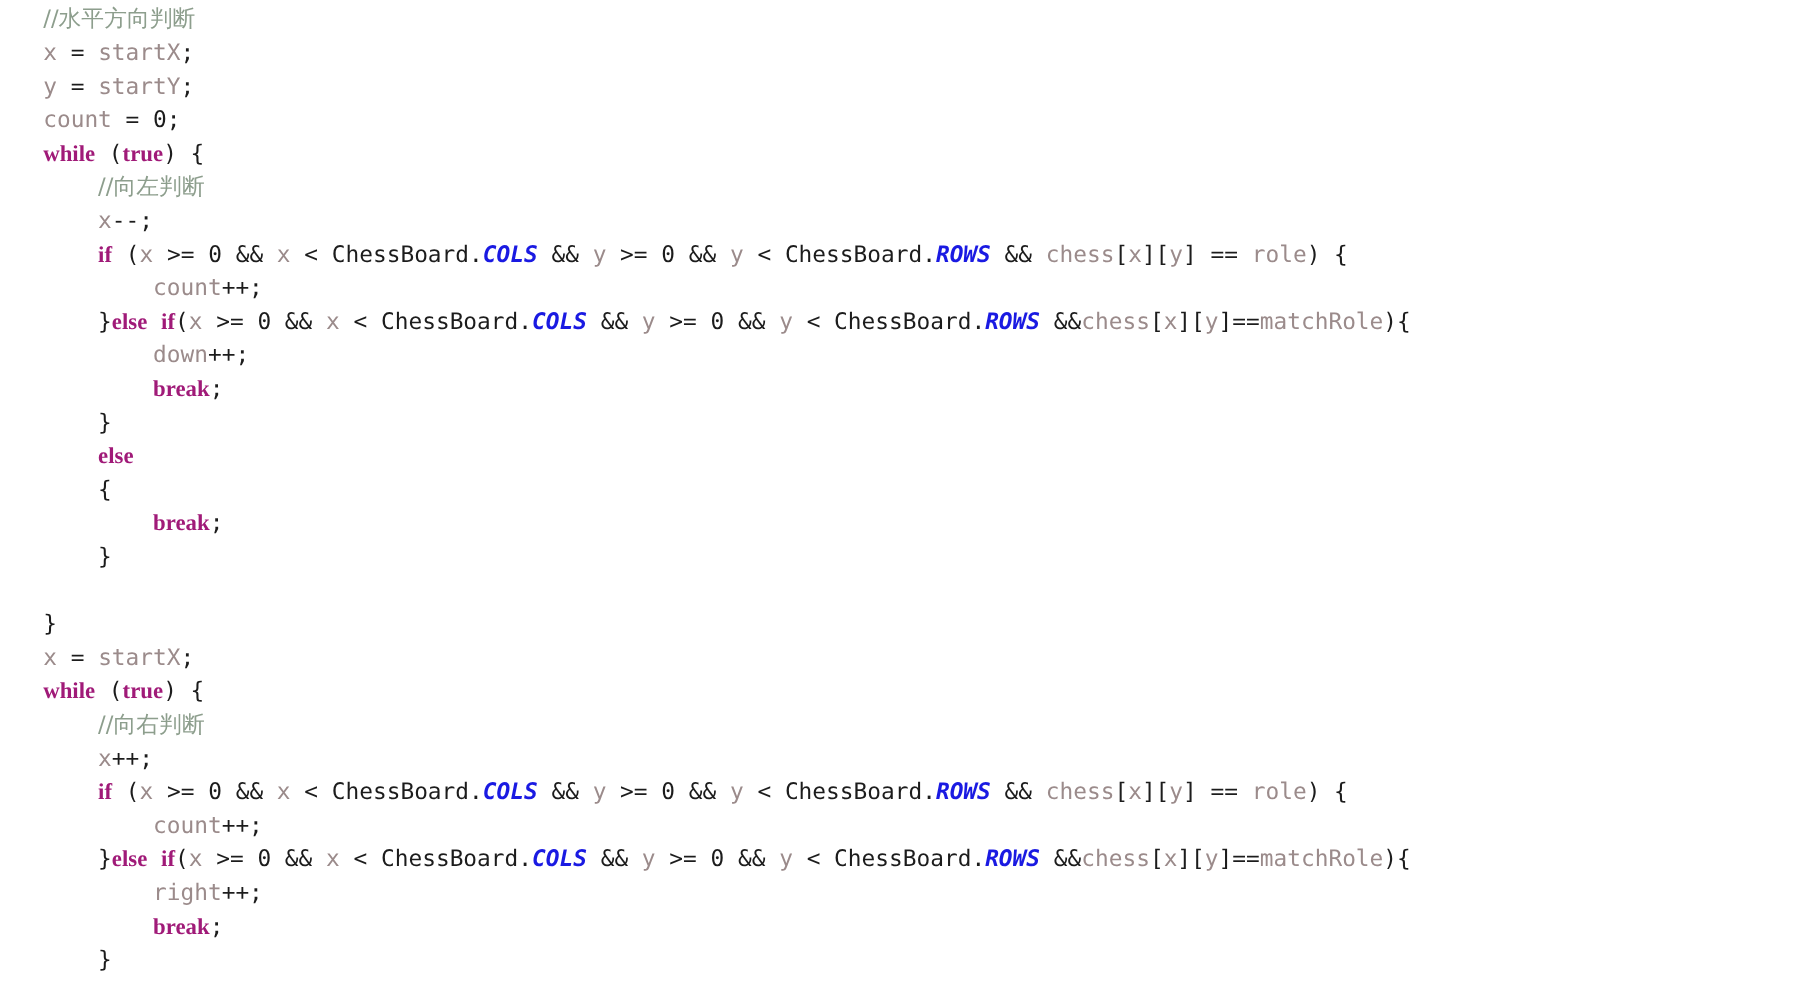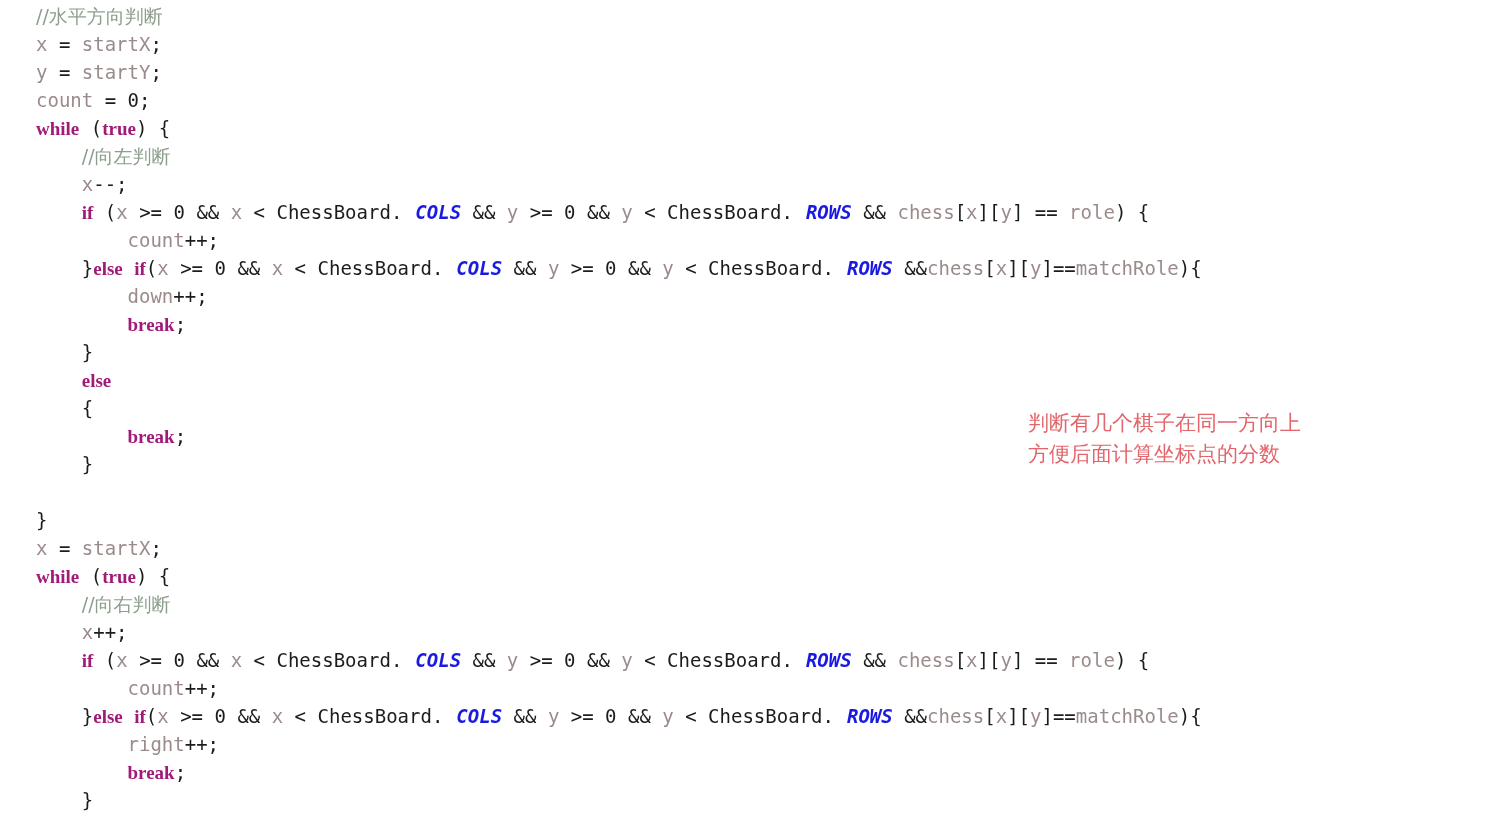--- a/index.html
+++ b/index.html
@@ -52,21 +52,20 @@
   .tok-ident {
     color: #9b8b8b;
   }
   .tok-plain {
     color: #1c1c1c;
   }
   .tok-static {
     color: #1a1ae2;
     font-weight: bold;
     font-style: italic;
-    margin-left: 13px;
   }
 
   
   #annotation {
     position: absolute;
     left: 1028px;
     top: 408px;
     color: #e2666b;
     font-family: "DejaVu Sans", "Liberation Sans", sans-serif;
     font-size: 21px;
@@ -75,15 +74,14 @@
   }
   .annot-line { height: 31px; }
 </style>
 </head>
 <body>
 
 <div id="code-surface">
 
   <div id="code-block"><div class="code-line"><span class="tok-comment">//水平方向判断</span></div><div class="code-line"><span class="tok-ident">x</span><span class="tok-plain"> = </span><span class="tok-ident">startX</span><span class="tok-plain">;</span></div><div class="code-line"><span class="tok-ident">y</span><span class="tok-plain"> = </span><span class="tok-ident">startY</span><span class="tok-plain">;</span></div><div class="code-line"><span class="tok-ident">count</span><span class="tok-plain"> = </span><span class="tok-plain">0</span><span class="tok-plain">;</span></div><div class="code-line"><span class="tok-keyword">while</span><span class="tok-plain"> (</span><span class="tok-keyword">true</span><span class="tok-plain">) {</span></div><div class="code-line"><span class="tok-plain">    </span><span class="tok-comment">//向左判断</span></div><div class="code-line"><span class="tok-plain">    </span><span class="tok-ident">x</span><span class="tok-plain">--;</span></div><div class="code-line"><span class="tok-plain">    </span><span class="tok-keyword">if</span><span class="tok-plain"> (</span><span class="tok-ident">x</span><span class="tok-plain"> &gt;= </span><span class="tok-plain">0</span><span class="tok-plain"> &amp;&amp; </span><span class="tok-ident">x</span><span class="tok-plain"> &lt; </span><span class="tok-plain">ChessBoard</span><span class="tok-plain">.</span><span class="tok-static">COLS</span><span class="tok-plain"> &amp;&amp; </span><span class="tok-ident">y</span><span class="tok-plain"> &gt;= </span><span class="tok-plain">0</span><span class="tok-plain"> &amp;&amp; </span><span class="tok-ident">y</span><span class="tok-plain"> &lt; </span><span class="tok-plain">ChessBoard</span><span class="tok-plain">.</span><span class="tok-static">ROWS</span><span class="tok-plain"> &amp;&amp; </span><span class="tok-ident">chess</span><span class="tok-plain">[</span><span class="tok-ident">x</span><span class="tok-plain">][</span><span class="tok-ident">y</span><span class="tok-plain">] == </span><span class="tok-ident">role</span><span class="tok-plain">) {</span></div><div class="code-line"><span class="tok-plain">        </span><span class="tok-ident">count</span><span class="tok-plain">++;</span></div><div class="code-line"><span class="tok-plain">    </span><span class="tok-plain">}</span><span class="tok-keyword">else</span><span class="tok-plain"> </span><span class="tok-keyword">if</span><span class="tok-plain">(</span><span class="tok-ident">x</span><span class="tok-plain"> &gt;= </span><span class="tok-plain">0</span><span class="tok-plain"> &amp;&amp; </span><span class="tok-ident">x</span><span class="tok-plain"> &lt; </span><span class="tok-plain">ChessBoard</span><span class="tok-plain">.</span><span class="tok-static">COLS</span><span class="tok-plain"> &amp;&amp; </span><span class="tok-ident">y</span><span class="tok-plain"> &gt;= </span><span class="tok-plain">0</span><span class="tok-plain"> &amp;&amp; </span><span class="tok-ident">y</span><span class="tok-plain"> &lt; </span><span class="tok-plain">ChessBoard</span><span class="tok-plain">.</span><span class="tok-static">ROWS</span><span class="tok-plain"> &amp;&amp;</span><span class="tok-ident">chess</span><span class="tok-plain">[</span><span class="tok-ident">x</span><span class="tok-plain">][</span><span class="tok-ident">y</span><span class="tok-plain">]==</span><span class="tok-ident">matchRole</span><span class="tok-plain">){</span></div><div class="code-line"><span class="tok-plain">        </span><span class="tok-ident">down</span><span class="tok-plain">++;</span></div><div class="code-line"><span class="tok-plain">        </span><span class="tok-keyword">break</span><span class="tok-plain">;</span></div><div class="code-line"><span class="tok-plain">    </span><span class="tok-plain">}</span></div><div class="code-line"><span class="tok-plain">    </span><span class="tok-keyword">else</span></div><div class="code-line"><span class="tok-plain">    </span><span class="tok-plain">{</span></div><div class="code-line"><span class="tok-plain">        </span><span class="tok-keyword">break</span><span class="tok-plain">;</span></div><div class="code-line"><span class="tok-plain">    </span><span class="tok-plain">}</span></div><div class="code-line">&nbsp;</div><div class="code-line"><span class="tok-plain">}</span></div><div class="code-line"><span class="tok-ident">x</span><span class="tok-plain"> = </span><span class="tok-ident">startX</span><span class="tok-plain">;</span></div><div class="code-line"><span class="tok-keyword">while</span><span class="tok-plain"> (</span><span class="tok-keyword">true</span><span class="tok-plain">) {</span></div><div class="code-line"><span class="tok-plain">    </span><span class="tok-comment">//向右判断</span></div><div class="code-line"><span class="tok-plain">    </span><span class="tok-ident">x</span><span class="tok-plain">++;</span></div><div class="code-line"><span class="tok-plain">    </span><span class="tok-keyword">if</span><span class="tok-plain"> (</span><span class="tok-ident">x</span><span class="tok-plain"> &gt;= </span><span class="tok-plain">0</span><span class="tok-plain"> &amp;&amp; </span><span class="tok-ident">x</span><span class="tok-plain"> &lt; </span><span class="tok-plain">ChessBoard</span><span class="tok-plain">.</span><span class="tok-static">COLS</span><span class="tok-plain"> &amp;&amp; </span><span class="tok-ident">y</span><span class="tok-plain"> &gt;= </span><span class="tok-plain">0</span><span class="tok-plain"> &amp;&amp; </span><span class="tok-ident">y</span><span class="tok-plain"> &lt; </span><span class="tok-plain">ChessBoard</span><span class="tok-plain">.</span><span class="tok-static">ROWS</span><span class="tok-plain"> &amp;&amp; </span><span class="tok-ident">chess</span><span class="tok-plain">[</span><span class="tok-ident">x</span><span class="tok-plain">][</span><span class="tok-ident">y</span><span class="tok-plain">] == </span><span class="tok-ident">role</span><span class="tok-plain">) {</span></div><div class="code-line"><span class="tok-plain">        </span><span class="tok-ident">count</span><span class="tok-plain">++;</span></div><div class="code-line"><span class="tok-plain">    </span><span class="tok-plain">}</span><span class="tok-keyword">else</span><span class="tok-plain"> </span><span class="tok-keyword">if</span><span class="tok-plain">(</span><span class="tok-ident">x</span><span class="tok-plain"> &gt;= </span><span class="tok-plain">0</span><span class="tok-plain"> &amp;&amp; </span><span class="tok-ident">x</span><span class="tok-plain"> &lt; </span><span class="tok-plain">ChessBoard</span><span class="tok-plain">.</span><span class="tok-static">COLS</span><span class="tok-plain"> &amp;&amp; </span><span class="tok-ident">y</span><span class="tok-plain"> &gt;= </span><span class="tok-plain">0</span><span class="tok-plain"> &amp;&amp; </span><span class="tok-ident">y</span><span class="tok-plain"> &lt; </span><span class="tok-plain">ChessBoard</span><span class="tok-plain">.</span><span class="tok-static">ROWS</span><span class="tok-plain"> &amp;&amp;</span><span class="tok-ident">chess</span><span class="tok-plain">[</span><span class="tok-ident">x</span><span class="tok-plain">][</span><span class="tok-ident">y</span><span class="tok-plain">]==</span><span class="tok-ident">matchRole</span><span class="tok-plain">){</span></div><div class="code-line"><span class="tok-plain">        </span><span class="tok-ident">right</span><span class="tok-plain">++;</span></div><div class="code-line"><span class="tok-plain">        </span><span class="tok-keyword">break</span><span class="tok-plain">;</span></div><div class="code-line"><span class="tok-plain">    </span><span class="tok-plain">}</span></div></div>
 
-  <div id="annotation"><div class="annot-line">判断有几个棋子在同一方向上</div><div class="annot-line">方便后面计算坐标点的分数</div></div>
 
 </div>
 
 </body></html>

